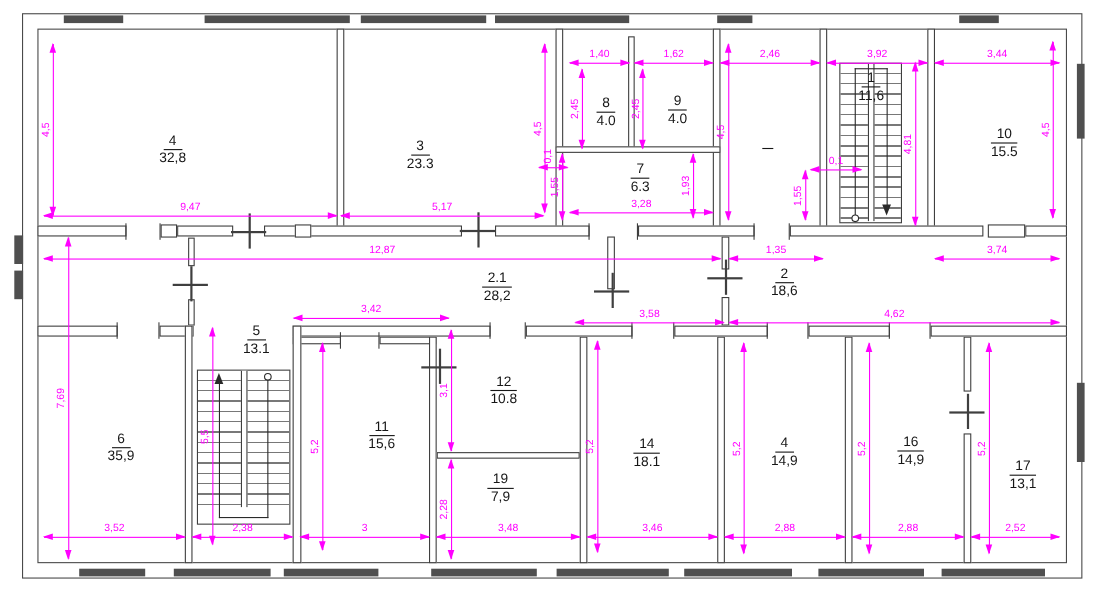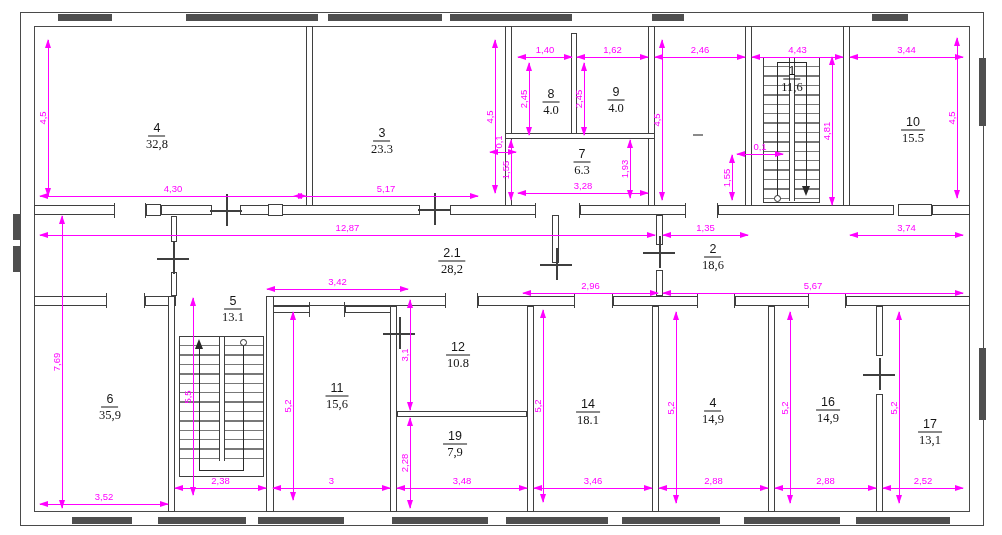--- a/index.html
+++ b/index.html
@@ -24,21 +24,21 @@
   .dimv::before{content:"";position:absolute;top:-1px;left:-3px;width:0;height:0;
      border-left:3.2px solid transparent;border-right:3.2px solid transparent;border-bottom:9px solid var(--m);}
   .dimv::after{content:"";position:absolute;bottom:-1px;left:-3px;width:0;height:0;
      border-left:3.2px solid transparent;border-right:3.2px solid transparent;border-top:9px solid var(--m);}
   .dimv .lbl{position:absolute;top:50%;left:-6px;transform:translate(-50%,-50%) rotate(-90deg);
      font-size:9.5px;color:var(--m);white-space:nowrap;}
   .vlbl{position:absolute;transform:translate(-50%,-50%) rotate(-90deg);font-size:9.5px;color:var(--m);white-space:nowrap;}
   .room-label{position:absolute;transform:translate(-50%,-50%);text-align:center;color:#161616;
      font-size:12.5px;line-height:1.2;}
   .room-label .num{display:inline-block;border-bottom:1.2px solid #161616;padding:0 5px 0px;}
-  .room-label .area{display:block;font-family:Liberation Serif, serif;}
+  .room-label .area{display:block;}
   .stair{position:absolute;box-sizing:border-box;border:1.4px solid var(--w);background:#fff;}
   .treads{position:absolute;left:0;right:0;background:repeating-linear-gradient(
       to bottom,transparent 0px,transparent 8px,#787878 8px,#787878 9.4px);}
   .rail{position:absolute;top:0;width:4px;background:#fff;border-left:1.4px solid var(--w);
         border-right:1.4px solid var(--w);}
   .walk{position:absolute;width:1.2px;background:#2a2a2a;}
   .walkh{position:absolute;height:1.2px;background:#2a2a2a;}
   .walkc{position:absolute;width:5px;height:5px;border:1.2px solid #2a2a2a;border-radius:50%;background:#fff;}
   .arrup{position:absolute;width:0;height:0;border-left:4px solid transparent;
          border-right:4px solid transparent;border-bottom:10px solid #2a2a2a;}
@@ -159,67 +159,67 @@
     <div class="treads" style="top:0;height:124px"></div>
     <div class="rail" style="left:39px;height:124px"></div>
     <div class="walk" style="left:19px;top:10px;height:124px"></div>
     <div class="walk" style="left:63px;top:6px;height:128px"></div>
     <div class="walkh" style="left:19px;top:133px;width:45px"></div>
     <div class="arrup" style="left:15px;top:2px"></div>
     <div class="walkc" style="left:60px;top:2px"></div>
   </div>
 
   <div class="dimh" style="left:40px;top:196px;width:266px">
-      <span class="lbl">4,30</span>
-    </div>
-  <div class="dimh" style="left:294px;top:196px;width:184px">
+      <span class="lbl">9,47</span>
+    </div>
+  <div class="dimh" style="left:310px;top:196px;width:184px">
       <span class="lbl">5,17</span>
     </div>
   <div class="dimh" style="left:518px;top:193px;width:130px">
       <span class="lbl">3,28</span>
     </div>
   <div class="dimh" style="left:518px;top:57px;width:54px">
       <span class="lbl">1,40</span>
     </div>
   <div class="dimh" style="left:577px;top:57px;width:71px">
       <span class="lbl">1,62</span>
     </div>
   <div class="dimh" style="left:655px;top:57px;width:90px">
       <span class="lbl">2,46</span>
     </div>
   <div class="dimh" style="left:752px;top:57px;width:91px">
-      <span class="lbl">4,43</span>
+      <span class="lbl">3,92</span>
     </div>
   <div class="dimh" style="left:850px;top:57px;width:113px">
       <span class="lbl">3,44</span>
     </div>
   <div class="dimh" style="left:40px;top:235px;width:615px">
       <span class="lbl">12,87</span>
     </div>
   <div class="dimh" style="left:663px;top:235px;width:85px">
       <span class="lbl">1,35</span>
     </div>
   <div class="dimh" style="left:267px;top:289px;width:141px">
       <span class="lbl">3,42</span>
     </div>
   <div class="dimh" style="left:523px;top:293px;width:135px">
-      <span class="lbl">2,96</span>
+      <span class="lbl">3,58</span>
     </div>
   <div class="dimh" style="left:663px;top:293px;width:300px">
-      <span class="lbl">5,67</span>
+      <span class="lbl">4,62</span>
     </div>
   <div class="dimh" style="left:850px;top:235px;width:113px">
       <span class="lbl">3,74</span>
     </div>
   <div class="dimh" style="left:737px;top:154px;width:46px">
       <span class="lbl">0,1</span>
     </div>
   <div class="dimh" style="left:490px;top:152px;width:26px"></div>
   <span class="vlbl" style="left:498px;top:142px">0,1</span>
-  <div class="dimh" style="left:40px;top:504px;width:128px">
+  <div class="dimh" style="left:40px;top:488px;width:128px">
       <span class="lbl">3,52</span>
     </div>
   <div class="dimh" style="left:175px;top:488px;width:91px">
       <span class="lbl">2,38</span>
     </div>
   <div class="dimh" style="left:273px;top:488px;width:117px">
       <span class="lbl">3</span>
     </div>
   <div class="dimh" style="left:397px;top:488px;width:130px">
       <span class="lbl">3,48</span>
@@ -300,21 +300,21 @@
   <div class="room-label" style="left:551px;top:102px"><span class="num">8</span><span class="area">4.0</span></div>
   <div class="room-label" style="left:616px;top:100px"><span class="num">9</span><span class="area">4.0</span></div>
   <div class="room-label" style="left:582px;top:162px"><span class="num">7</span><span class="area">6.3</span></div>
   <div class="room-label" style="left:698px;top:132px"><span class="num"></span><span class="area"></span></div>
   <div class="room-label" style="left:792px;top:79px"><span class="num">1</span><span class="area">11,6</span></div>
   <div class="room-label" style="left:913px;top:130px"><span class="num">10</span><span class="area">15.5</span></div>
   <div class="room-label" style="left:452px;top:261px"><span class="num">2.1</span><span class="area">28,2</span></div>
   <div class="room-label" style="left:713px;top:257px"><span class="num">2</span><span class="area">18,6</span></div>
   <div class="room-label" style="left:110px;top:407px"><span class="num">6</span><span class="area">35,9</span></div>
   <div class="room-label" style="left:233px;top:309px"><span class="num">5</span><span class="area">13.1</span></div>
-  <div class="room-label" style="left:337px;top:396px"><span class="num">11</span><span class="area">15,6</span></div>
+  <div class="room-label" style="left:347px;top:396px"><span class="num">11</span><span class="area">15,6</span></div>
   <div class="room-label" style="left:458px;top:355px"><span class="num">12</span><span class="area">10.8</span></div>
   <div class="room-label" style="left:455px;top:444px"><span class="num">19</span><span class="area">7,9</span></div>
   <div class="room-label" style="left:588px;top:412px"><span class="num">14</span><span class="area">18.1</span></div>
   <div class="room-label" style="left:713px;top:411px"><span class="num">4</span><span class="area">14,9</span></div>
   <div class="room-label" style="left:828px;top:410px"><span class="num">16</span><span class="area">14,9</span></div>
   <div class="room-label" style="left:930px;top:432px"><span class="num">17</span><span class="area">13,1</span></div>
 
 </div>
 
 </body></html>

